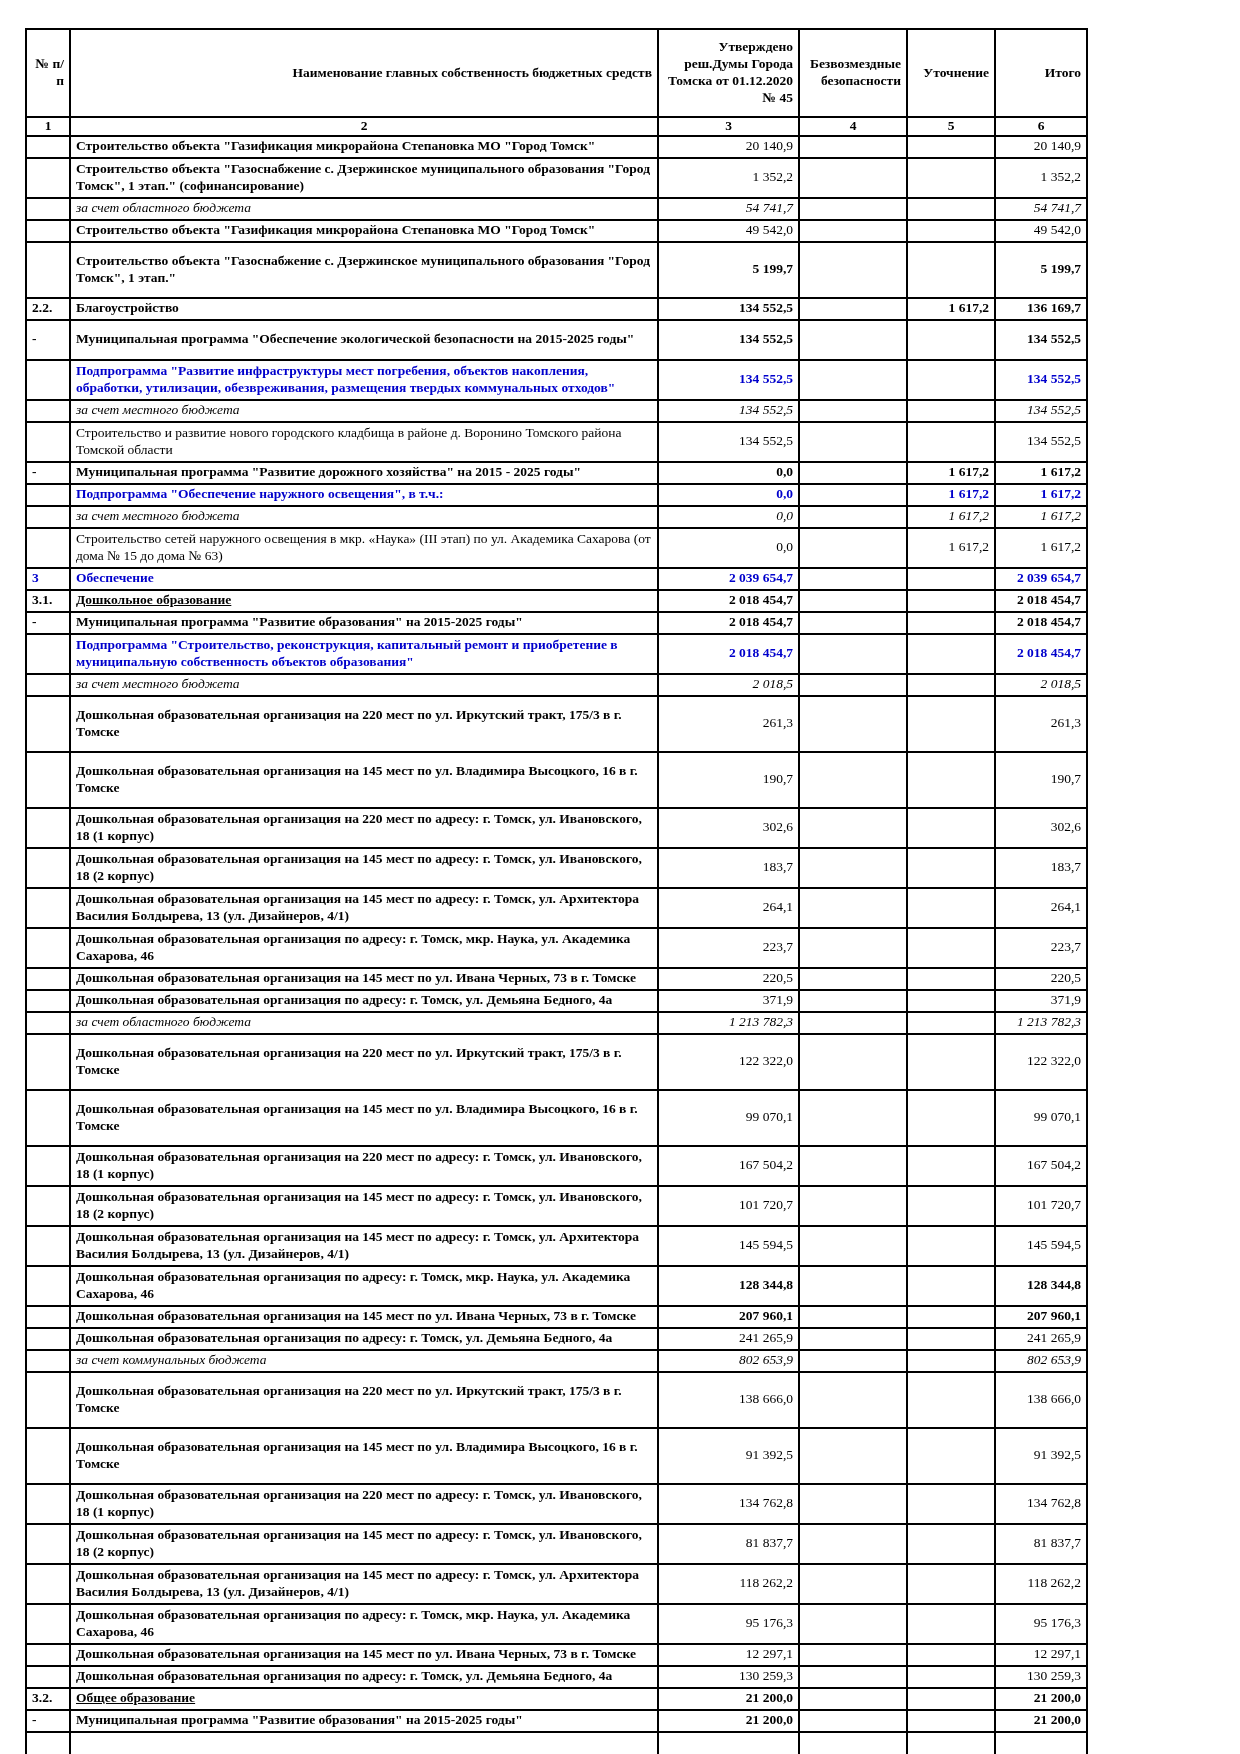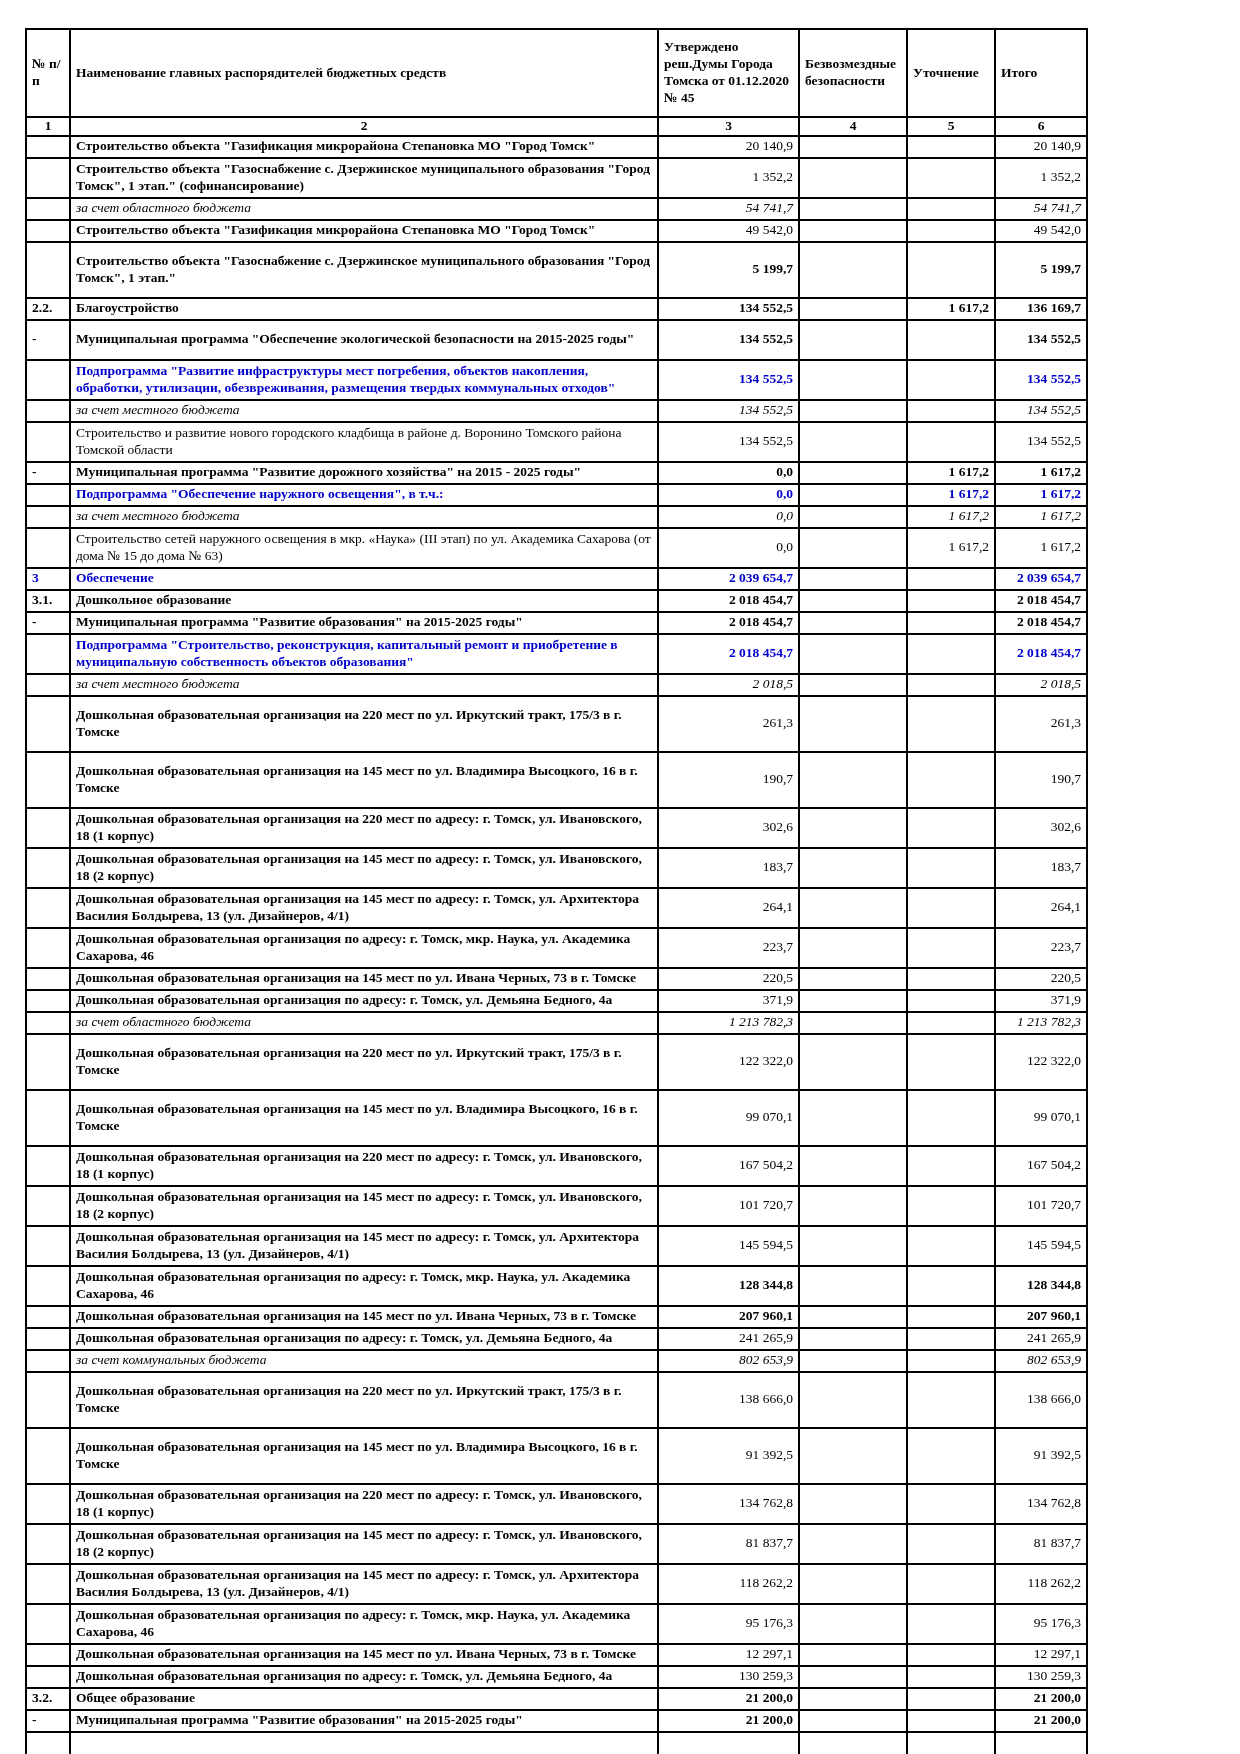--- a/index.html
+++ b/index.html
@@ -23,21 +23,21 @@
     overflow:hidden;
   }
   col.c-num{width:44px;}
   col.c-name{width:588px;}
   col.c-approved{width:141px;}
   col.c-grat{width:108px;}
   col.c-clar{width:88px;}
   col.c-total{width:92px;}
 
   thead th{
-    font-weight:bold;text-align:left;
+    font-weight:bold;text-align:right;
     font-size:13px;line-height:1.3;
     height:84px;vertical-align:middle;
     padding:2px 4px;
   }
   tr.index-row td{
     font-weight:bold;text-align:center;
     height:16px;padding:0 4px;font-size:13.5px;
   }
   td.num{text-align:left;font-weight:bold;}
   td.name{text-align:left;}
@@ -48,39 +48,39 @@
   tr.sz-m td{height:36px;}
   tr.sz-t td{height:52px;}
 
   
   tr.st-b  td.name, tr.st-b  td.val{font-weight:bold;}
   tr.st-nb td.name{font-weight:bold;}
   tr.st-i  td.name, tr.st-i  td.val{font-style:italic;}
   tr.st-bi td.name{font-weight:bold;font-style:italic;}
   tr.st-bi td.val{font-style:italic;}
   tr.st-blue td.name, tr.st-blue td.val, tr.st-blue td.num{font-weight:bold;color:var(--accent-blue,#0000cc);}
-  tr.u td.name span{}
+  tr.u td.name span{text-decoration:underline;}
 </style>
 </head>
 <body>
 
 <div class="page">
   <table class="budget">
     <colgroup>
       <col class="c-num">
         <col class="c-name">
         <col class="c-approved">
       <col class="c-grat">
         <col class="c-clar">
         <col class="c-total">
     </colgroup>
     <thead>
       <tr>
         <th>№ п/п</th>
-        <th>Наименование главных распорядителей бюджетных средств</th>
+        <th>Наименование главных собственность бюджетных средств</th>
         <th>Утверждено реш.Думы Города Томска от 01.12.2020 № 45</th>
         <th>Безвозмездные безопасности</th>
         <th>Уточнение</th>
         <th>Итого</th>
       </tr>
       <tr class="index-row">
         <td>1</td>
         <td>2</td>
         <td>3</td>
         <td>4</td>

